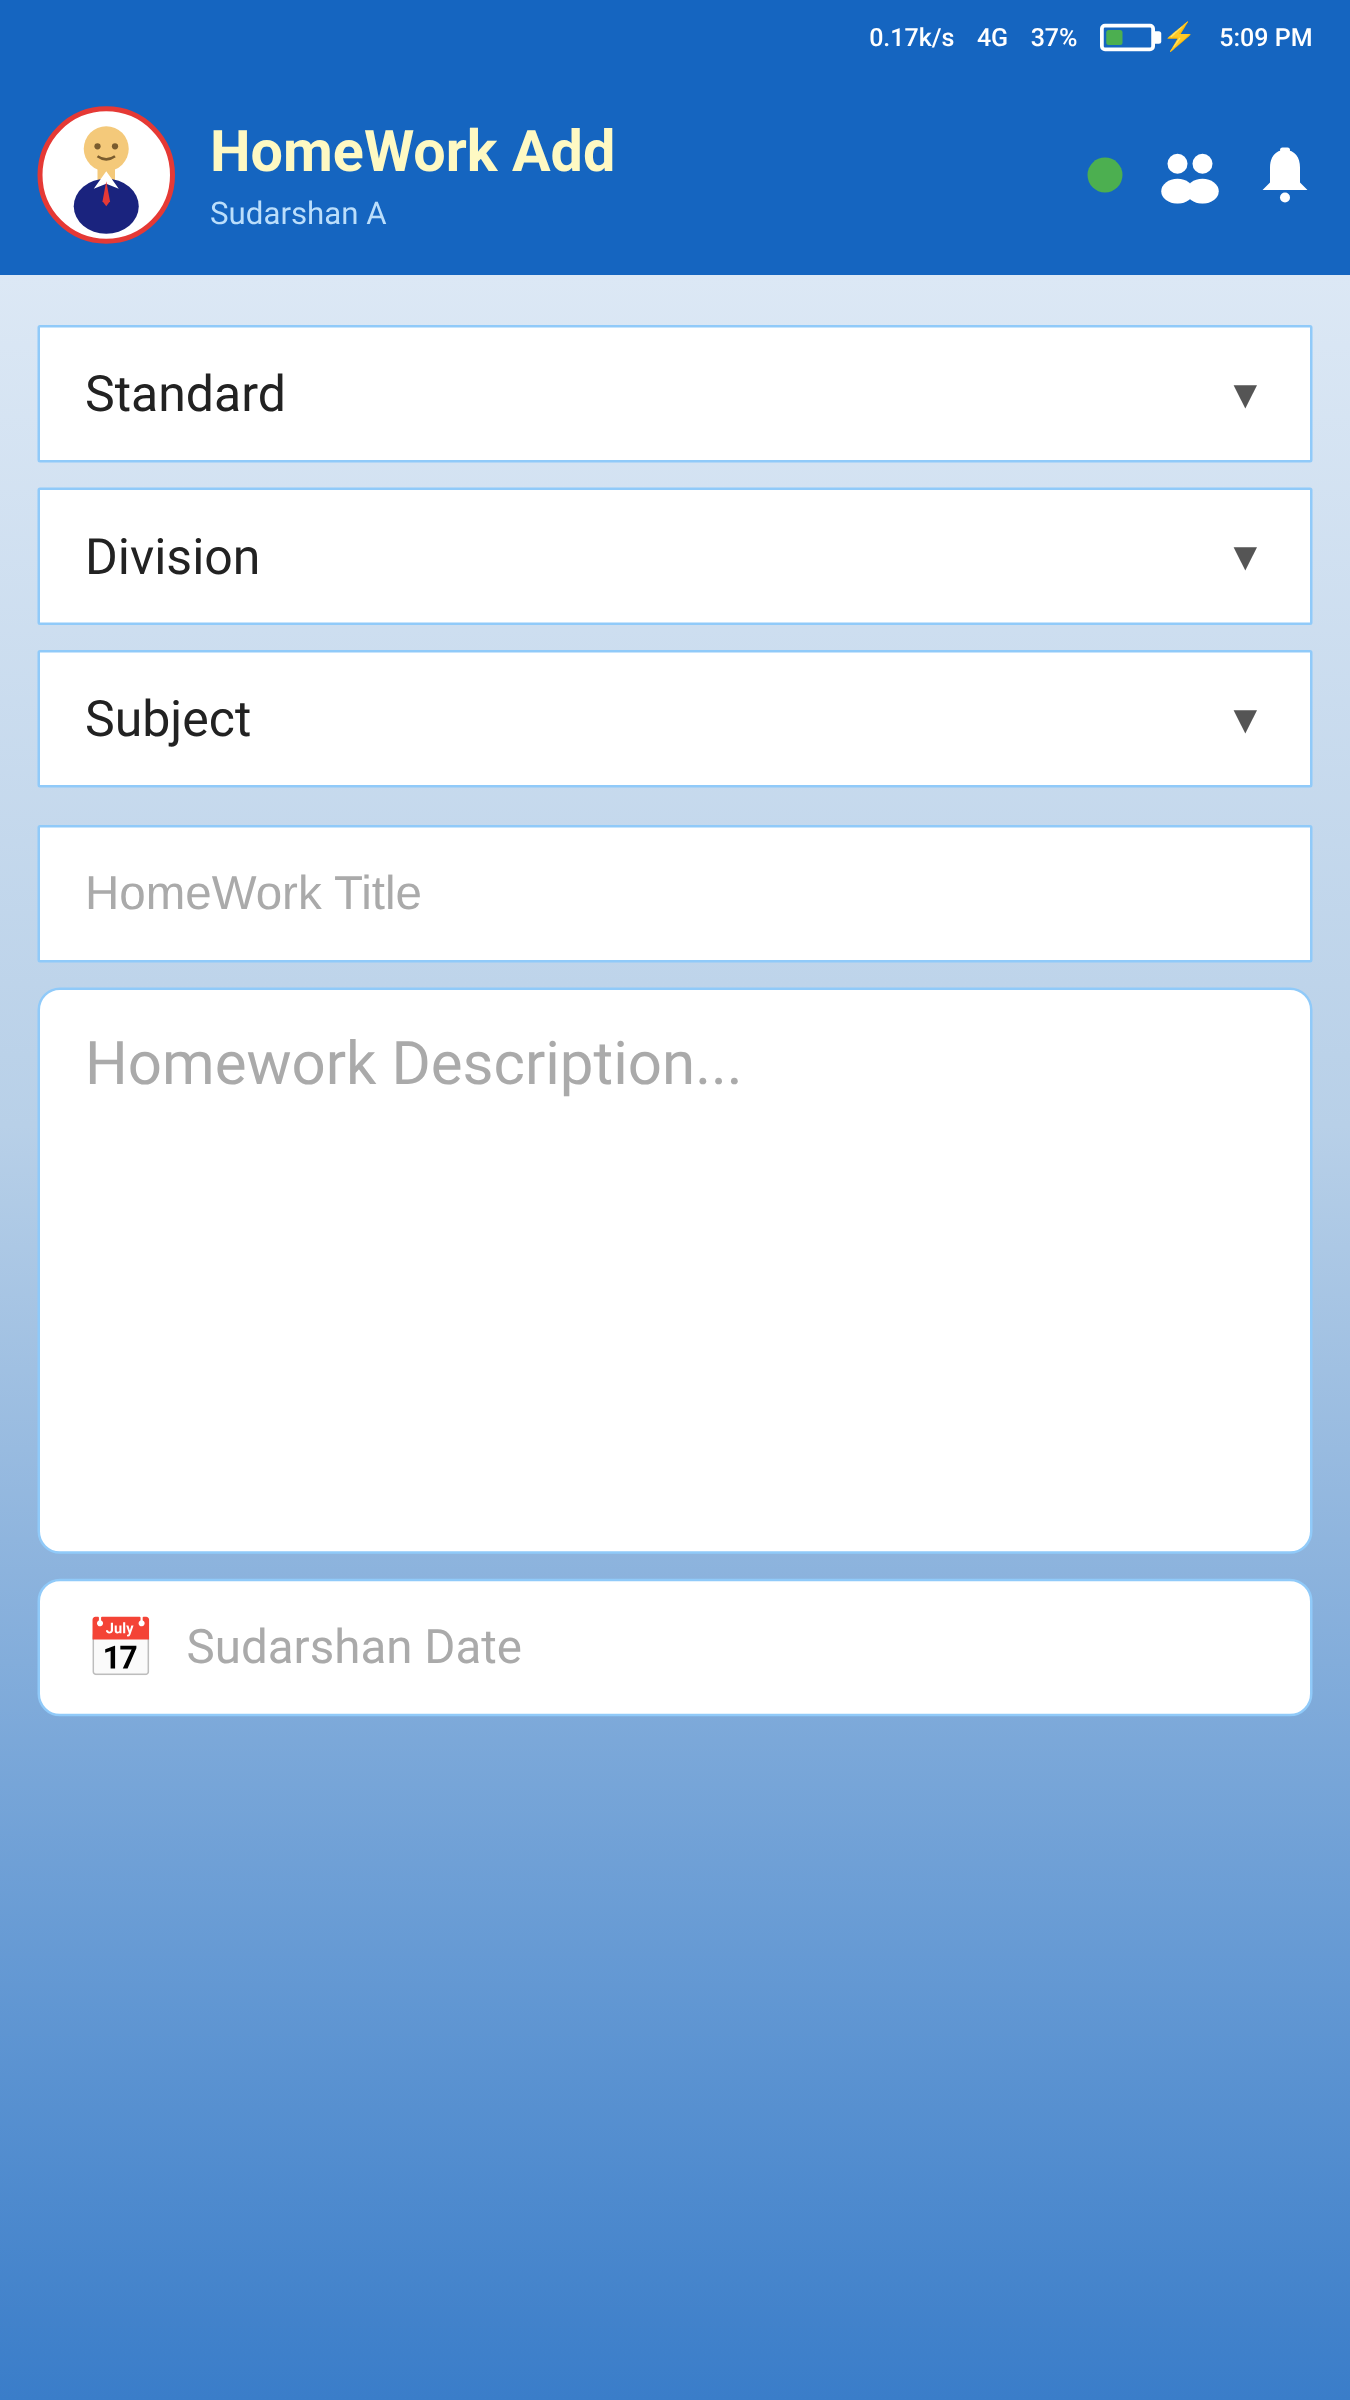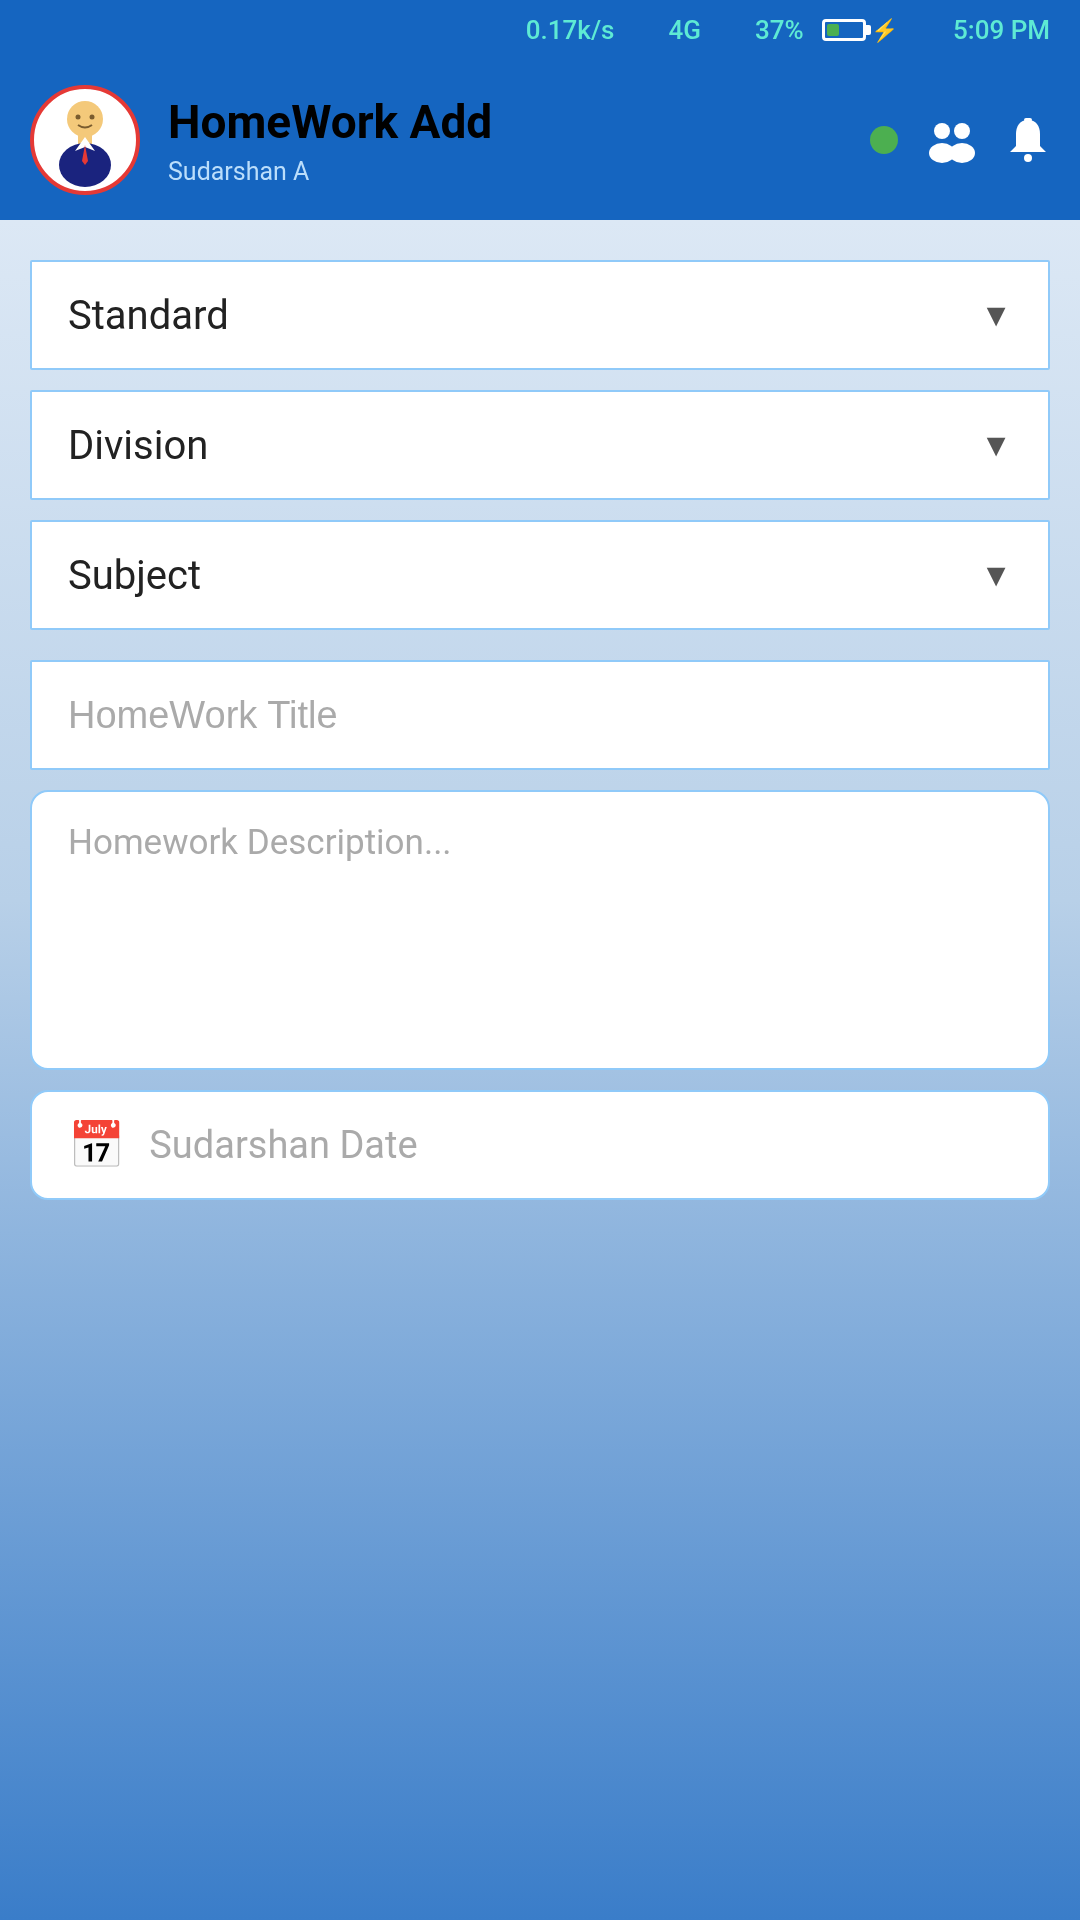--- a/index.html
+++ b/index.html
@@ -18,24 +18,23 @@
       width: 100%;
       height: 60px;
       background: #1565c0;
       display: flex;
       align-items: center;
       justify-content: flex-end;
       padding: 0 30px;
       gap: 18px;
     }
     .status-bar-text {
-      color: #5eead4;
-      font-size: 26px;
+      color: #ffffff;
+      font-size: 20px;
       font-weight: 500;
-      margin-left: 36px;
     }
     .battery-icon {
       display: inline-flex;
       align-items: center;
       gap: 6px;
     }
     .battery-box {
       width: 44px;
       height: 22px;
       border: 3px solid white;
@@ -85,21 +84,21 @@
       overflow: hidden;
       flex-shrink: 0;
     }
     .header-info {
       flex: 1;
       display: flex;
       flex-direction: column;
       gap: 8px;
     }
     .header-title {
-      color: #000000;
+      color: #fef9c3;
       font-size: 46px;
       font-weight: 700;
     }
     .header-subtitle {
       color: #bbdefb;
       font-size: 25px;
     }
     .header-actions {
       display: flex;
       align-items: center;
@@ -172,26 +171,26 @@
       color: #333;
       outline: none;
       margin-bottom: 20px;
     }
     .input-field::placeholder {
       color: #aaa;
     }
 
     .textarea-field {
       width: 100%;
-      height: 280px;
+      height: 453px;
       background: white;
       border: 2px solid #90caf9;
       border-radius: 18px;
       padding: 30px 36px;
-      font-size: 35px;
+      font-size: 48px;
       color: #333;
       outline: none;
       resize: none;
       margin-bottom: 20px;
       font-family: inherit;
     }
     .textarea-field::placeholder {
       color: #aaa;
     }
 

